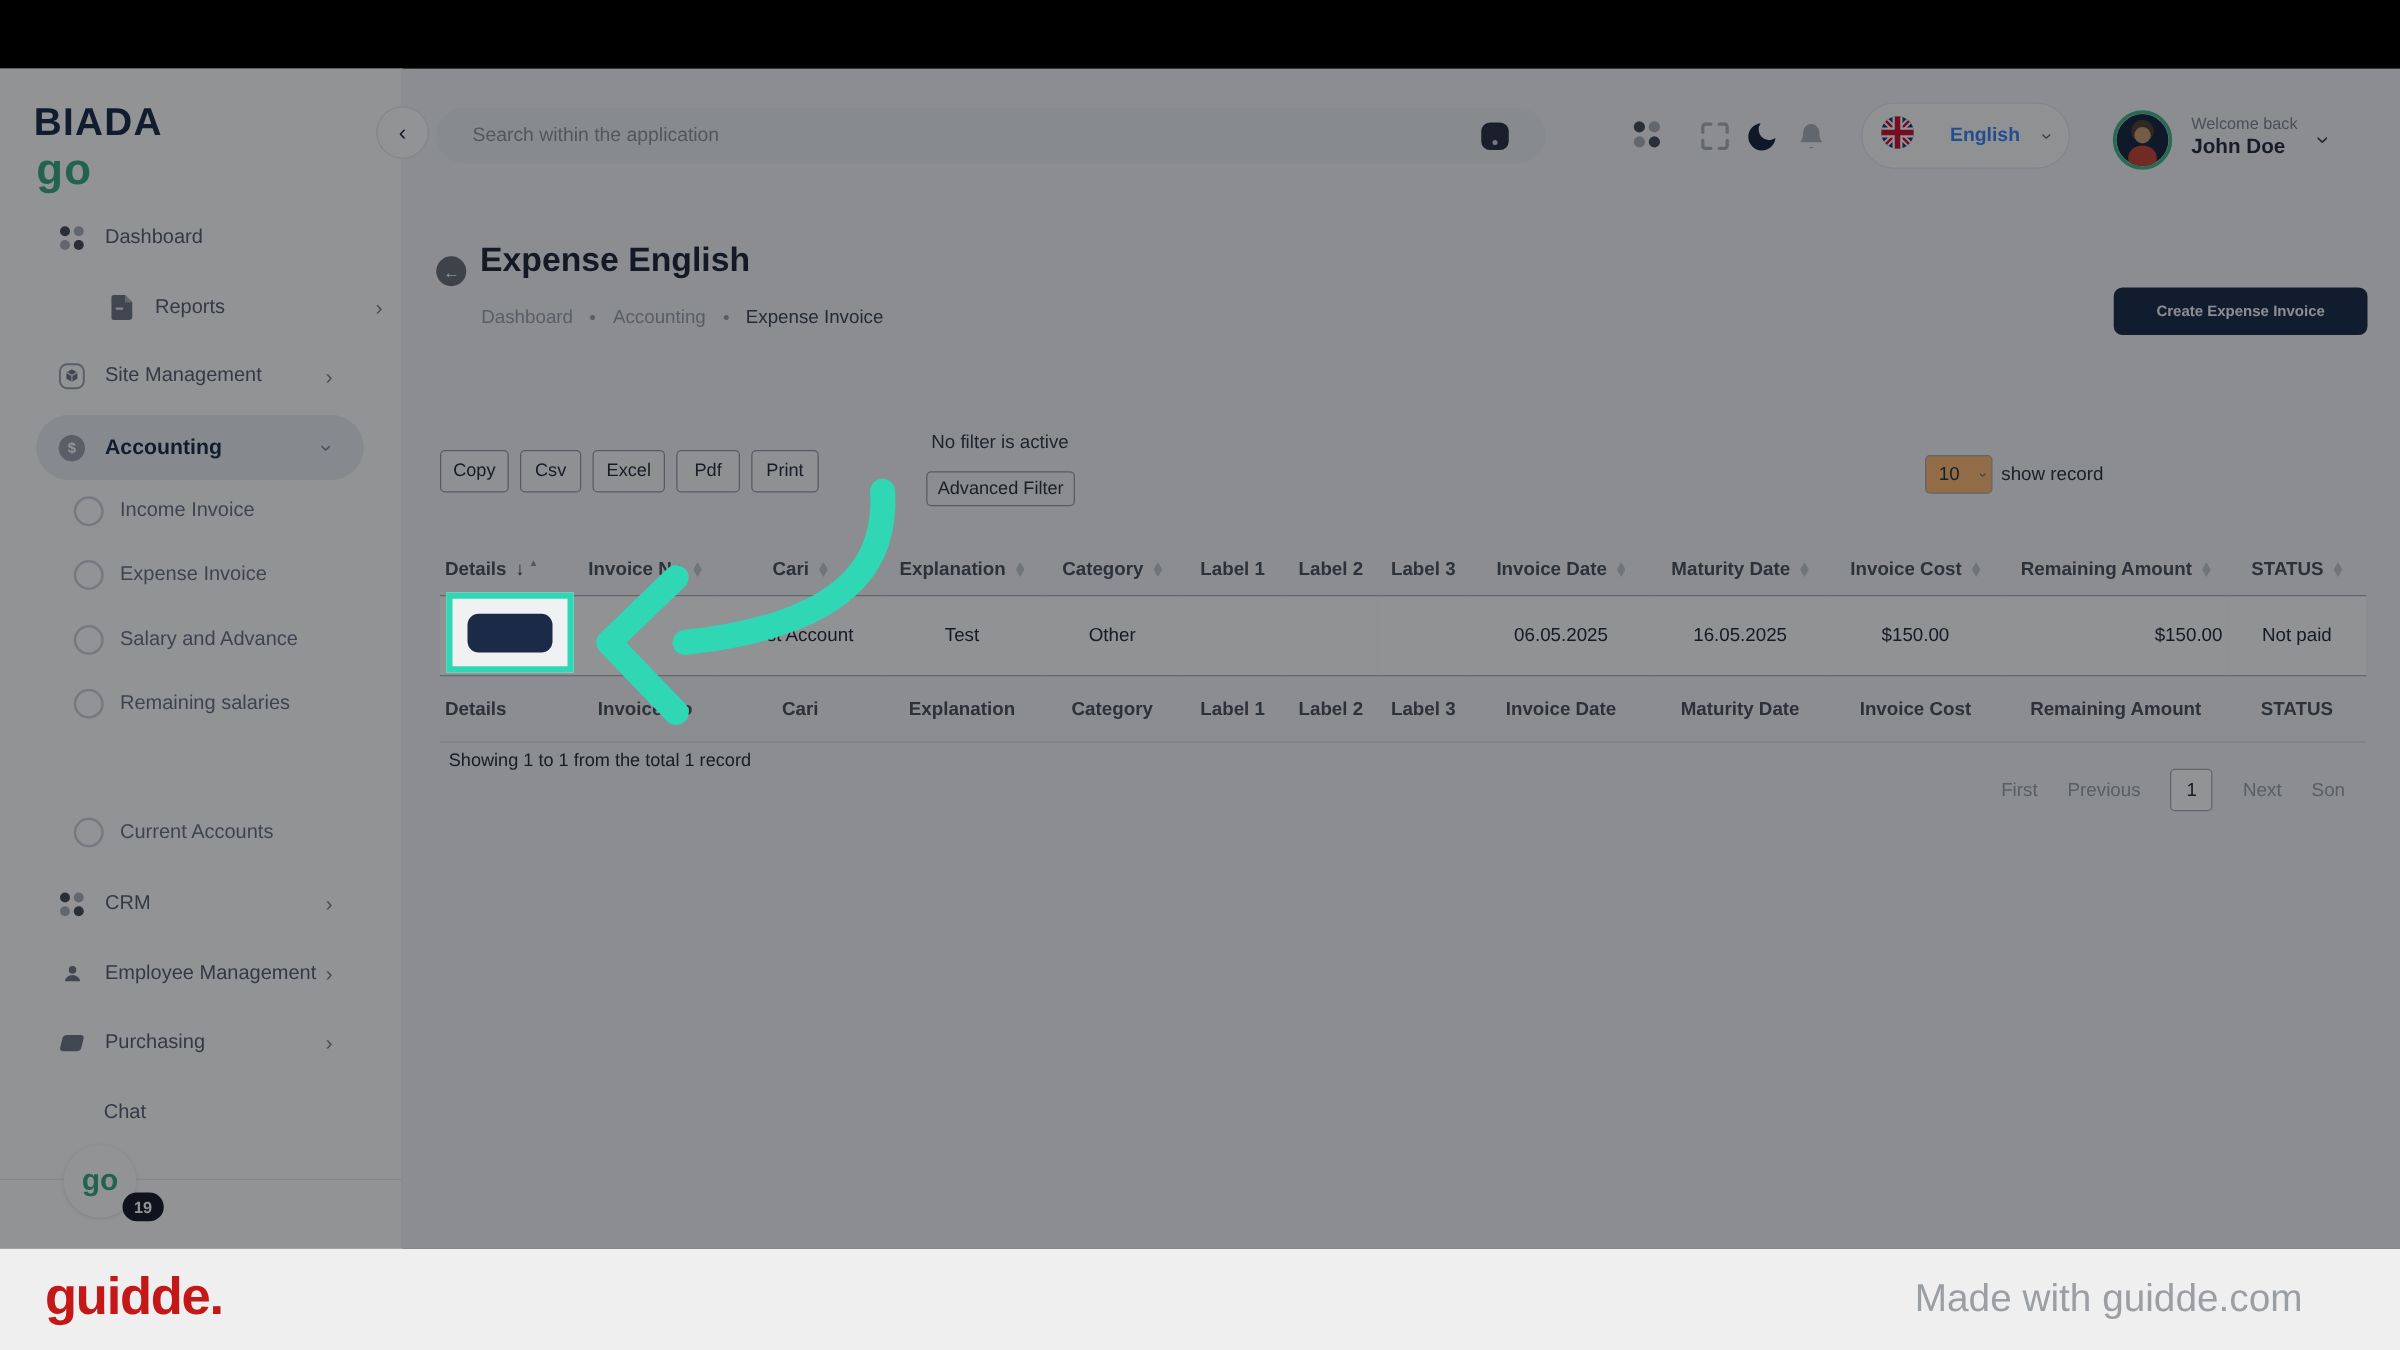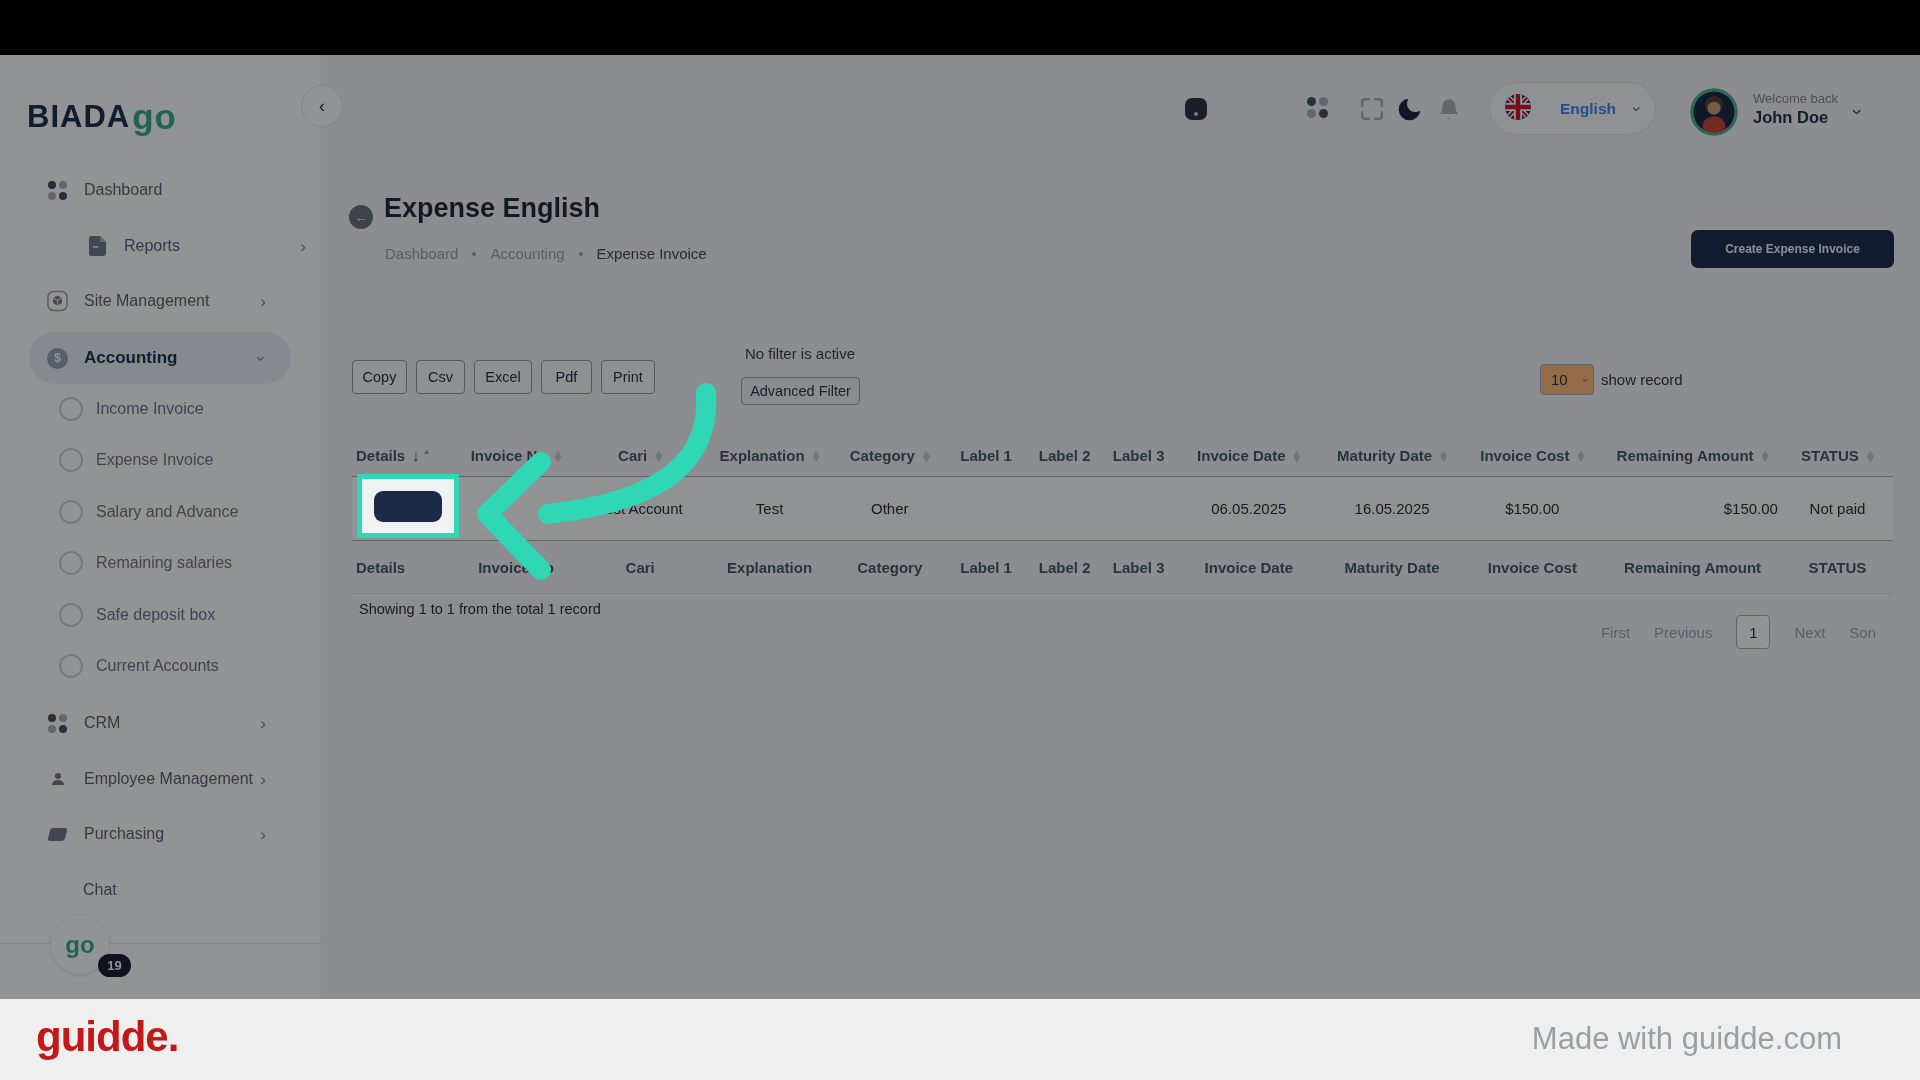--- a/index.html
+++ b/index.html
@@ -2,21 +2,21 @@
 <html><head>
 <meta charset="utf-8">
 <style>
   html,body{margin:0;padding:0;background:#000;}
   .stage{position:relative;width:1920px;height:1080px;background:#000;overflow:hidden;
          font-family:"Liberation Sans","DejaVu Sans",sans-serif;-webkit-font-smoothing:antialiased;}
   .app{position:absolute;left:0;top:55px;width:1920px;height:944px;background:#f4f5f7;}
 
   
   .sidebar{position:absolute;left:0;top:0;width:321px;height:944px;background:#ffffff;border-right:1px solid #eceef0;}
-  .logo{position:absolute;left:27px;top:42px;display:flex;align-items:center;}
+  .logo{position:absolute;left:27px;top:25px;display:flex;align-items:flex-start;flex-direction:column;}
   .logo .p1{font-size:31px;font-weight:800;color:#1b2b4a;letter-spacing:1px;}
   .logo .p2{font-size:35px;font-weight:800;color:#3aa981;margin-left:2px;letter-spacing:1px;}
   .s-item{position:absolute;left:0;width:321px;height:30px;display:flex;align-items:center;cursor:pointer;}
   .s-item .lbl{font-size:16px;color:#586170;margin-left:16px;}
   .s-ico{width:21px;height:21px;margin-left:47px;flex:0 0 auto;display:flex;align-items:center;justify-content:center;}
   .s-chev{position:absolute;right:55px;font-size:17px;color:#7b838f;line-height:1;}
   .chev-down{display:inline-block;transform:rotate(90deg);}
   .acc-pill{position:absolute;left:29px;top:277px;width:262px;height:52px;background:#e9edf2;border-radius:26px;display:flex;align-items:center;cursor:pointer;}
   .acc-pill .s-ico{margin-left:18px;}
   .acc-pill .lbl{font-size:17px;font-weight:700;color:#1b2b4a;margin-left:16px;}
@@ -165,24 +165,20 @@
         <span class="lbl">Expense Invoice</span>
       </div>
       <div class="sub-item" style="top:442px;">
         <span class="radio"></span>
         <span class="lbl">Salary and Advance</span>
       </div>
       <div class="sub-item" style="top:493px;">
         <span class="radio"></span>
         <span class="lbl">Remaining salaries</span>
       </div>
-      <div class="sub-item" style="top:545px;">
-        <span class="radio"></span>
-        <span class="lbl">Safe deposit box</span>
-      </div>
       <div class="sub-item" style="top:596px;">
         <span class="radio"></span>
         <span class="lbl">Current Accounts</span>
       </div>
 
       <div class="s-item" style="top:653px;">
         <span class="s-ico">
             <span class="dots">
               <i></i>
               <i></i>
@@ -223,20 +219,21 @@
         </div>
       <div class="count-badge">
           <span>19</span>
         </div>
     </div>
 
     <div class="main">
 
       <div class="collapse-btn">‹</div>
 
+      <input class="search-input" type="text" placeholder="Search within the application" style="">
       <div class="search-shortcut">
           <i></i>
         </div>
 
       <div class="tb-ico" style="left:986px;">
         <span class="dots" style="width:22px;height:22px;grid-template-columns:9px 9px;grid-auto-rows:9px;">
             <i></i>
             <i></i>
             <i></i>
             <i></i>

